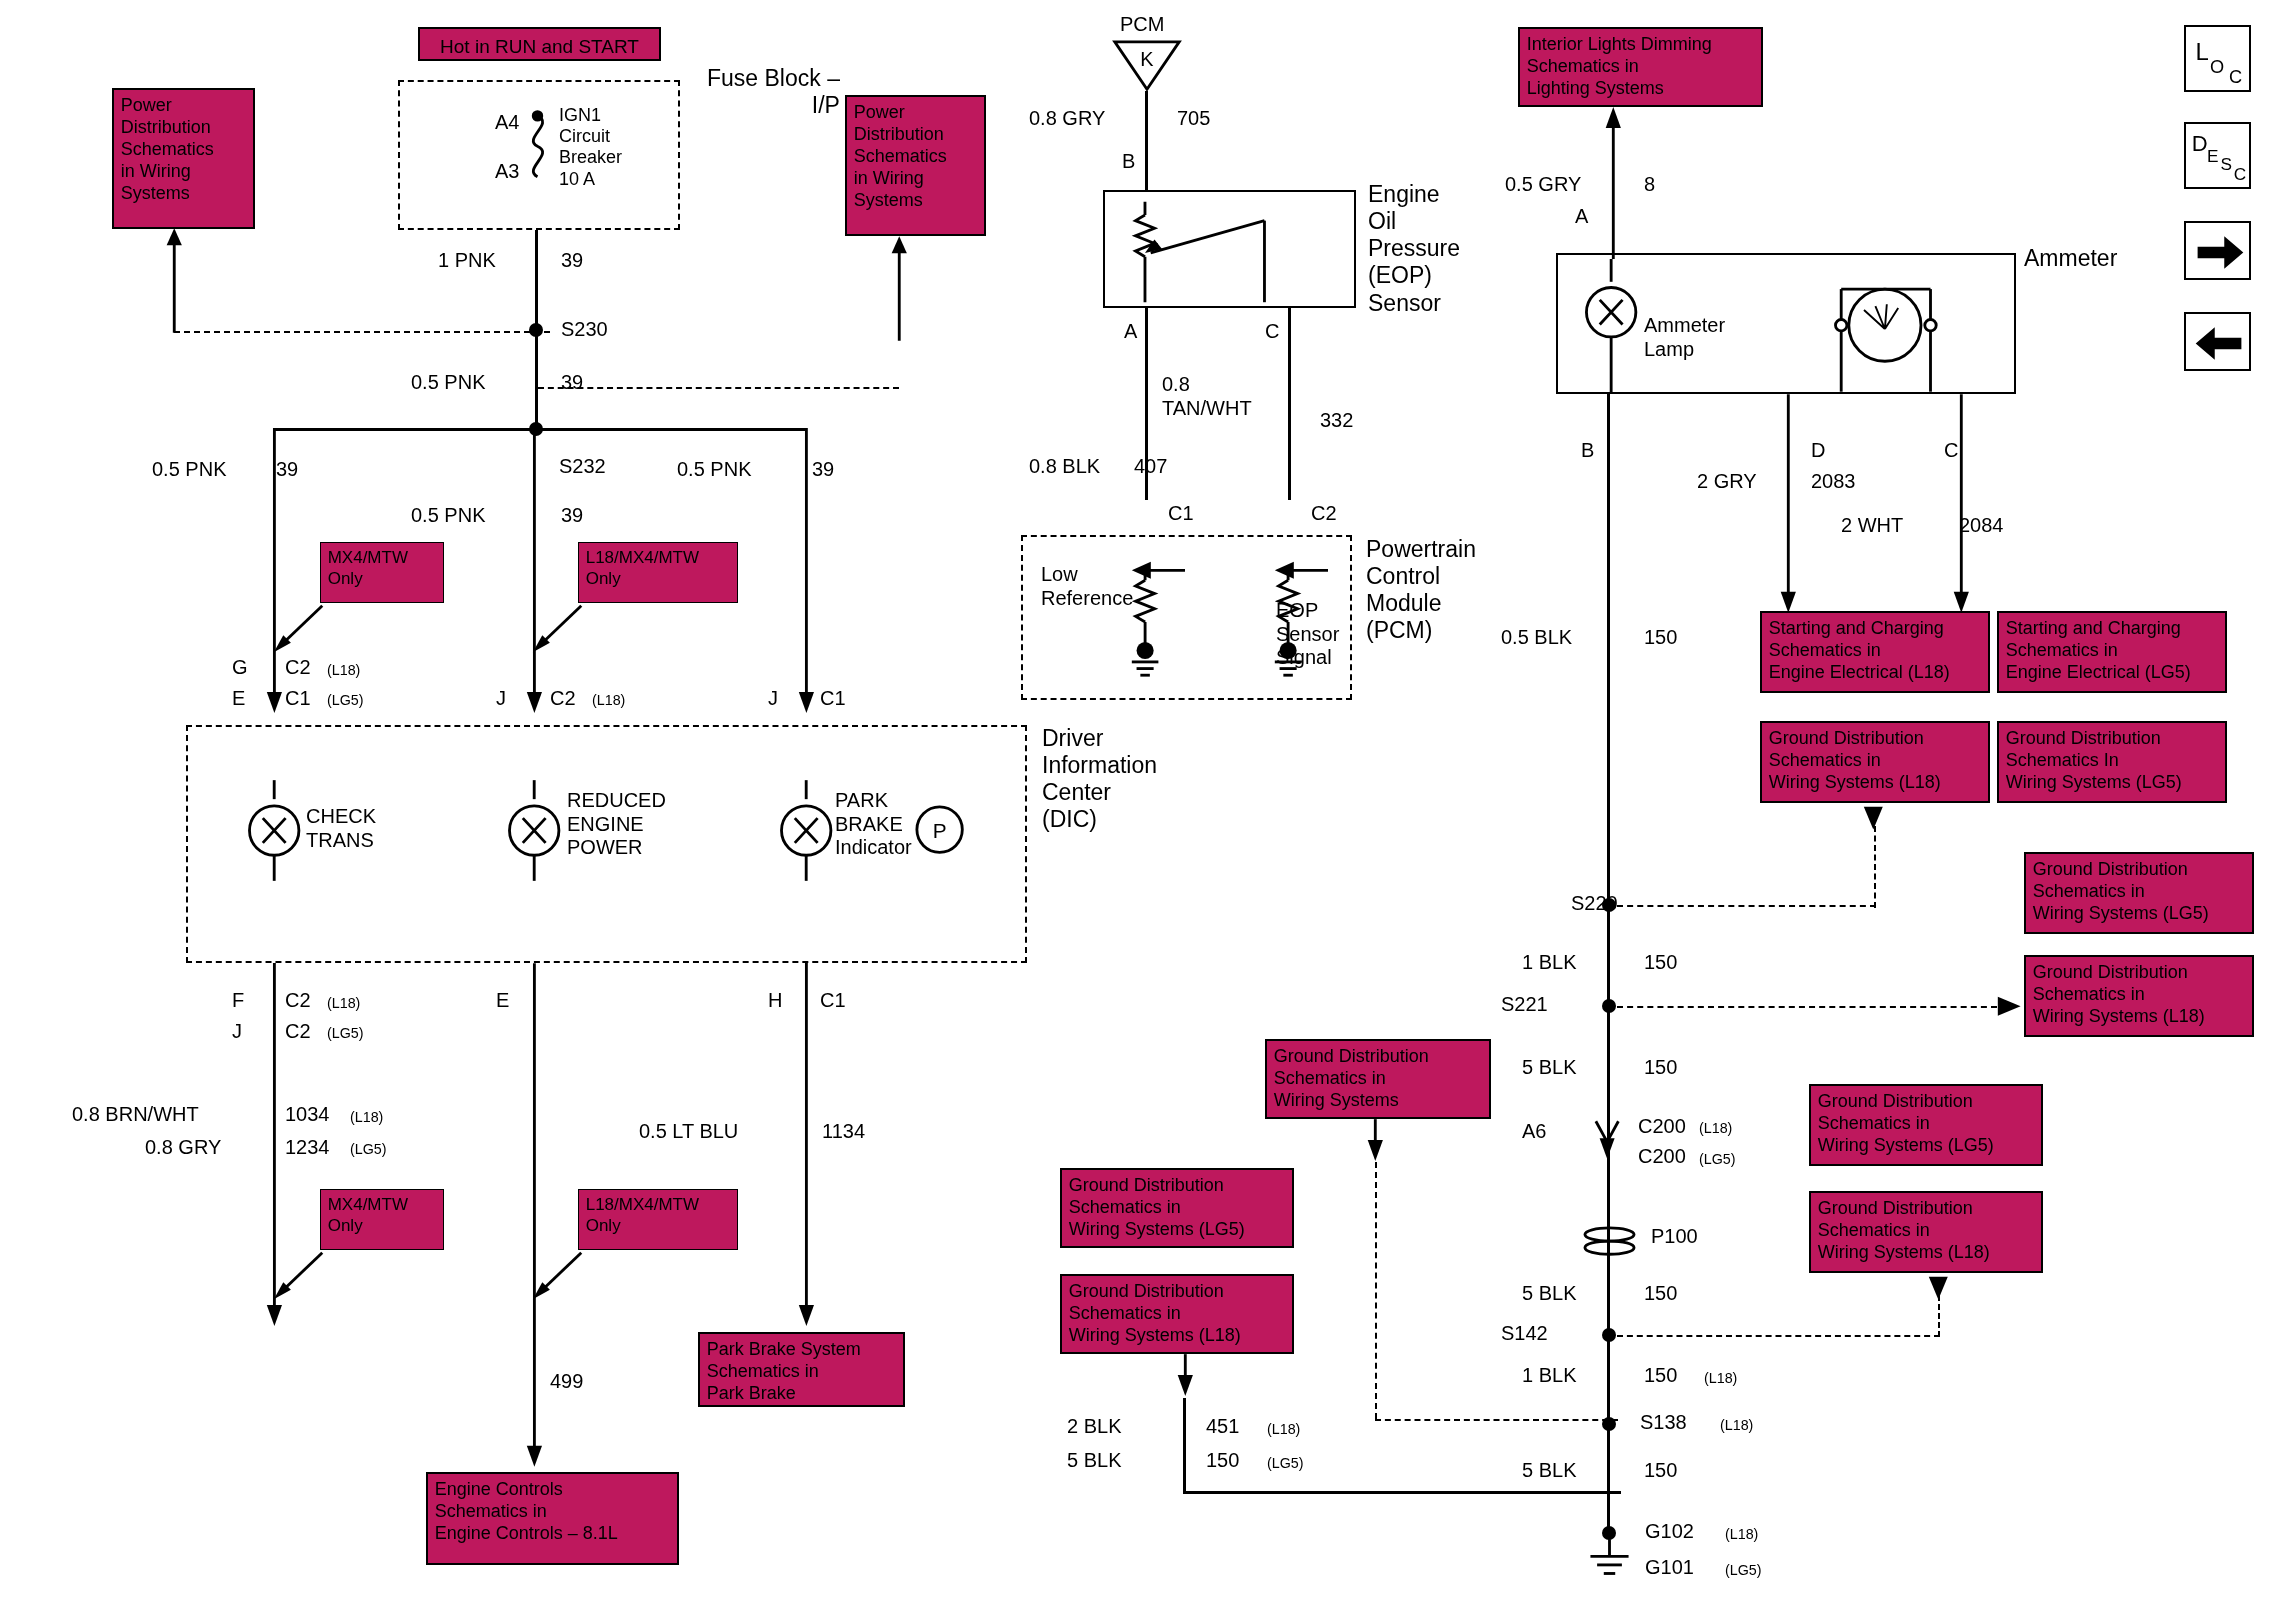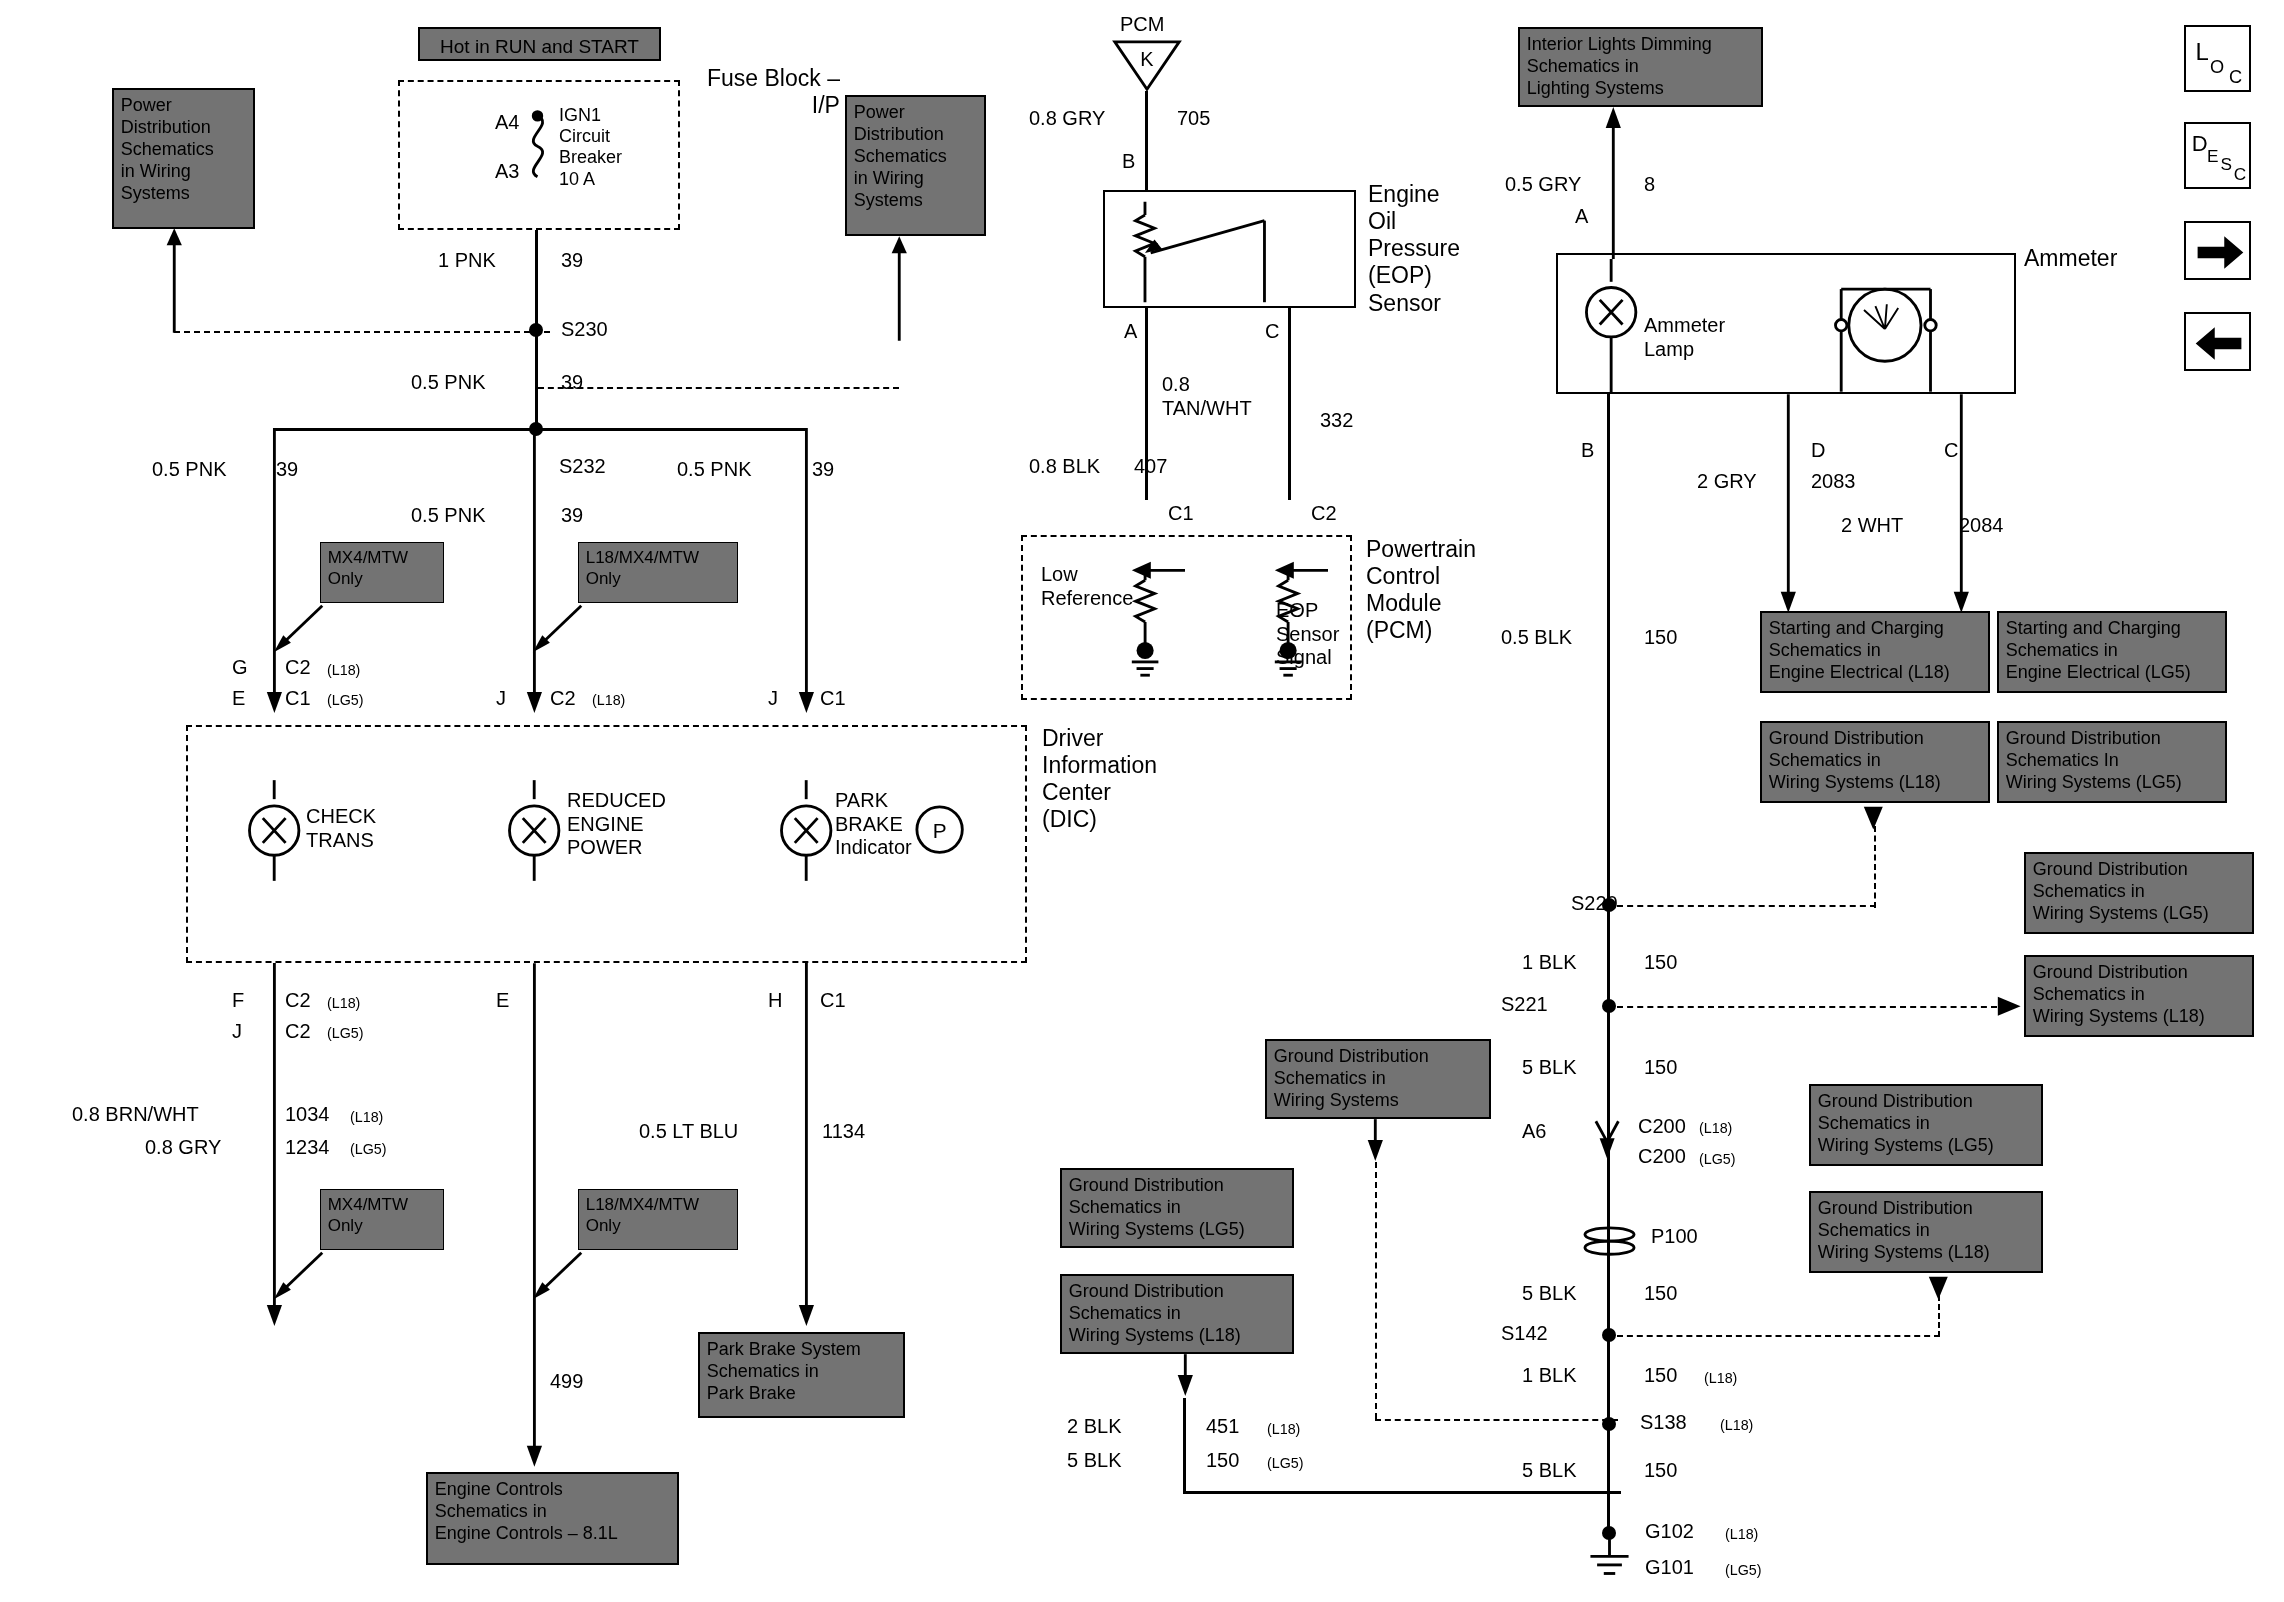--- a/index.html
+++ b/index.html
@@ -24,21 +24,21 @@
     line-height: 1.18;
     white-space: pre;
     color: #000;
   }
   .lbl.sm { font-size: 16px; }
   .lbl.xs { font-size: 14.3px; }
   .lbl.big { font-size: 23px; }
   .box {
     position: absolute;
     border: 2.4px solid #000;
-    background: #737373;
+    background: #be185d;
     box-sizing: border-box;
     font-size: 18px;
     line-height: 1.22;
     padding: 4.8px 6.7px;
     white-space: pre-line;
   }
   .box.thin { border-width: 1.9px; }
   .dash {
     position: absolute;
     border: 2.9px dashed #000;
@@ -275,21 +275,21 @@
   <div class="box thin" style="left:578px; top:1189px; width:160px; height:61px; font-size:17px;">L18/MX4/MTW
 Only</div>
   <svg style="left:529px; top:1248px; width:57px; height:57px;" viewBox="0 0 60 60" width="57" height="57">
     <line x1="55" y1="5" x2="12" y2="46" stroke="#000" stroke-width="3"></line>
     <polygon points="4,54 22,44 14,36" fill="#000"></polygon>
   </svg>
 
   <div class="box" style="left:426px; top:1472px; width:253px; height:93px;">Engine Controls
 Schematics in
 Engine Controls – 8.1L</div>
-  <div class="box" style="left:698px; top:1332px; width:207px; height:86px;">Park Brake System
+  <div class="box" style="left:698px; top:1332px; width:207px; height:75px;">Park Brake System
 Schematics in
 Park Brake</div>
   <div class="lbl" style="left:550px; top:1370px;">499</div>
 
   <svg style="left:1111px; top:38px; width:72px; height:57px;" viewBox="0 0 76 60" width="72" height="57">
     <polygon points="4,4 72,4 38,54" stroke="#000" stroke-width="3" fill="none"></polygon>
     <text x="38" y="30" font-size="21" font-family="Liberation Sans, sans-serif" text-anchor="middle" fill="#000">K</text>
   </svg>
   <div class="lbl" style="left:1120px; top:13px;">PCM</div>
 

